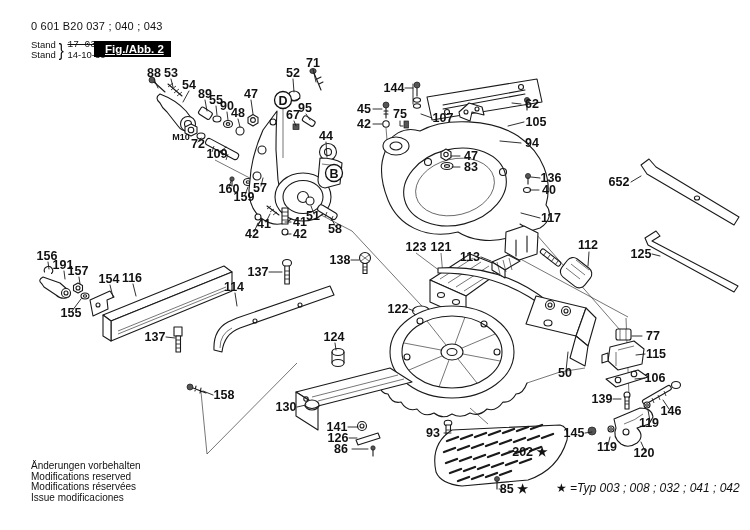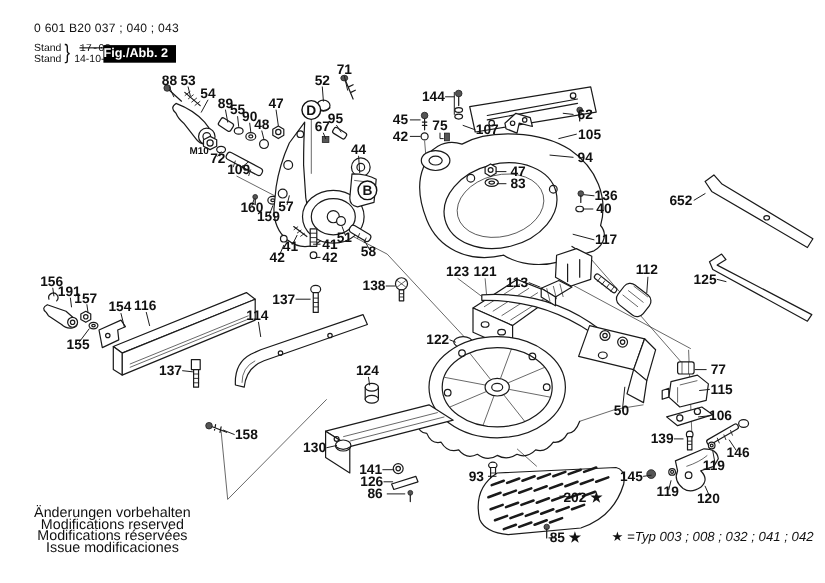--- a/index.html
+++ b/index.html
@@ -1,26 +1,26 @@
 <!DOCTYPE html>
 <html><head>
 <meta charset="utf-8">
 <style>
   html,body{margin:0;padding:0;background:#fff;}
   #page{position:relative;width:750px;height:530px;background:#fff;overflow:hidden;
-        font-family:"Liberation Sans",sans-serif;color:#111;text-align:center;}
+        font-family:"Liberation Sans",sans-serif;color:#111;}
   .abs{position:absolute;}
   .partnum{left:31px;top:20px;font-size:11px;letter-spacing:.2px;}
   .si{left:31px;top:39px;font-size:9.5px;line-height:10px;}
   .si .col{display:inline-block;vertical-align:middle;}
   .brace{font-size:19px;font-weight:400;vertical-align:middle;display:inline-block;transform:scaleX(.8);}
   .strike{text-decoration:line-through;font-family:Liberation Mono, monospace;}
   .figbox{left:94px;top:41px;background:#000;color:#fff;font-weight:bold;font-size:11.5px;
-          padding:2px 7px 2px 0;}
-  .footer{left:31px;top:461px;font-size:13px;line-height:10.5px;}
+          padding:2px 7px 2px 11px;text-decoration:underline;}
+  .footer{left:31px;top:461px;font-size:10px;line-height:10.5px;}
   .legend{left:556px;top:481px;font-size:12px;}
   .legend .it{font-style:italic;}
   svg text{user-select:none;}
   .plabel{font:bold 12.5px "Liberation Sans",sans-serif;fill:#111;text-anchor:middle;}
   .plabel.small{font-size:9px;}
   .callout-circle{fill:#fff;stroke:#111;stroke-width:1.3;}
   .ln{fill:none;stroke:#1a1a1a;stroke-width:1.1;stroke-linejoin:round;stroke-linecap:round;}
   .fw{fill:#fff;stroke:#1a1a1a;stroke-width:1.1;stroke-linejoin:round;}
   .fd{fill:#555;stroke:#1a1a1a;stroke-width:.7;}
   .thin{fill:none;stroke:#1a1a1a;stroke-width:.6;}

